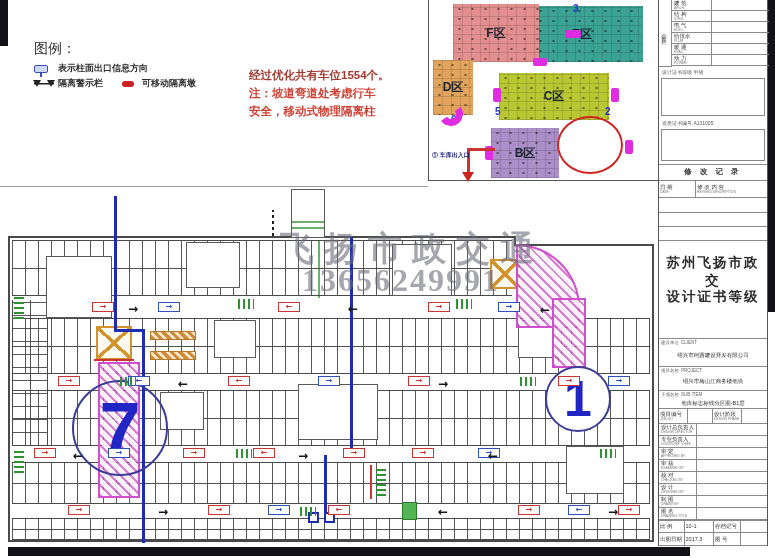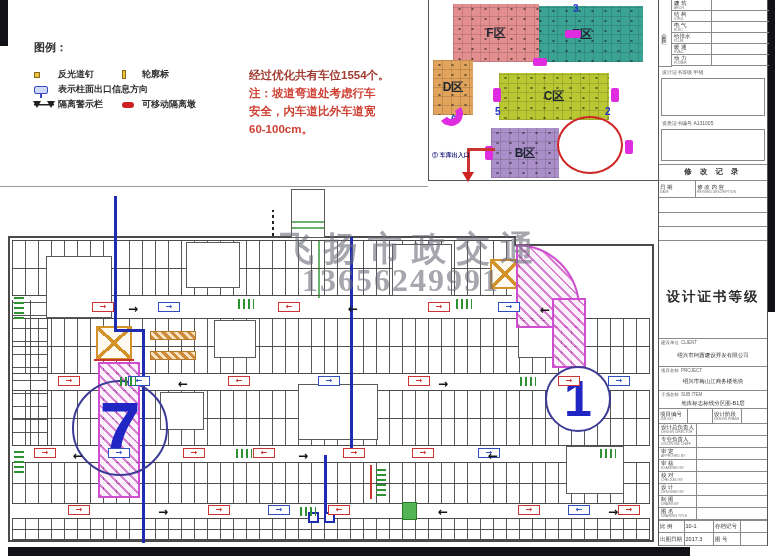--- a/index.html
+++ b/index.html
@@ -46,21 +46,21 @@
      background-image:linear-gradient(to top right,transparent 46%,#d4922a 46% 54%,transparent 54%),
                       linear-gradient(to bottom right,transparent 46%,#d4922a 46% 54%,transparent 54%)}
   .pcircle{position:absolute;border:2px solid #3c3c96;border-radius:50%;display:flex;align-items:center;
      justify-content:center;color:#2026c4;font-weight:bold}
   .bsq{position:absolute;border:2px solid #1f2cb0;background:#fff}
   .wm{position:absolute;color:rgba(106,106,122,.6);font-family:"Liberation Serif",serif;font-weight:bold;
       white-space:nowrap;z-index:40}
 
   
   .legend{position:absolute;left:34px;top:40px;width:218px;color:#2e2e2e}
-  .lg-title{font-size:11px;font-weight:bold;margin-bottom:12px}
+  .lg-title{font-size:14px;font-weight:normal;margin-bottom:3px}
   .lg-row{display:flex;align-items:center;height:15px;font-size:9px;font-weight:bold}
   .lg-ic{width:24px;display:flex;align-items:center}
   .lg-lab1{width:64px}
   .lg-ic2{width:20px;display:flex;align-items:center}
   .ic{display:inline-block}
   .ic-mirror{width:13px;height:9px;background:#e08a30;border-radius:60% 40% 10% 60%;transform:rotate(-25deg)}
   .ic-corner{width:7px;height:7px;border-left:2px solid #222;border-top:2px solid #222}
   .ic-stop{width:14px;height:3px;background:repeating-linear-gradient(90deg,#555 0 5px,transparent 5px 9px)}
   .ic-post{width:7px;height:7px;border-radius:50%;background:#cc2626}
   .ic-bump{width:18px;height:4px;background:repeating-linear-gradient(90deg,#c87830 0 4px,transparent 4px 7px)}
@@ -122,51 +122,40 @@
 
   <div class="blackbar" style="left:0;top:0;width:8px;height:46px"></div>
   <div class="blackbar" style="left:768px;top:0;width:7px;height:312px"></div>
   <div class="blackbar" style="left:8px;top:547px;width:682px;height:9px"></div>
   <div class="faintline" style="left:0;top:186px;width:428px;height:1px"></div>
 
   <div class="legend">
     <div class="lg-title">图例：</div>
     <div class="lg-row">
       <span class="lg-ic">
-          <span class="ic ic-stud"></span>
-        </span>
-      <span class="lg-lab1">反光道钉</span>
-      <span class="lg-ic2">
-          <span class="ic ic-prof"></span>
-        </span>
-      <span>轮廓标</span>
-    </div>
-    <div class="lg-row">
-      <span class="lg-ic">
           <span class="ic ic-exit"></span>
         </span>
       <span>表示柱面出口信息方向</span>
     </div>
     <div class="lg-row">
       <span class="lg-ic">
           <span class="ic ic-rail"></span>
         </span>
       <span class="lg-lab1">隔离警示栏</span>
       <span class="lg-ic2">
           <span class="ic ic-pier" style="width:12px;height:6px;background:#cc2222;border-radius:3px"></span>
         </span>
       <span>可移动隔离墩</span>
     </div>
   </div>
 
   <div class="notes">
     <span class="n1">经过优化共有车位1554个。</span>
     <span class="nr">注：坡道弯道处考虑行车</span>
-    <span class="nr">安全，内车道比外车道宽</span>
-    <span class="nr">60-100cm。</span>
+    <span class="nr">安全，移动式物理隔离柱</span>
   </div>
 
   <div class="km">
     <div class="kz" style="left:92px;top:6px;width:122px;height:56px;background-color:#3ba393">
       <span>E区</span>
       </div>
     <div class="kz" style="left:24px;top:4px;width:86px;height:58px;background-color:#e48f8f">
       <span>F区</span>
       </div>
     <div class="kz" style="left:4px;top:60px;width:40px;height:55px;background-color:#e2a45c">
@@ -365,20 +354,21 @@
         </div>
       <div class="tcell" style="width:72px;border-right:0">
         <span class="cn">修 改 内 容</span>
           <span class="en">REVISED DESCRIPTION</span>
         </div>
     </div>
     <div class="tb-hline" style="top:212px"></div>
     <div class="tb-hline" style="top:226px"></div>
     <div class="tb-hline" style="top:240px"></div>
 
+    <div class="tb-co" style="top:254px">苏州飞扬市政交</div>
     <div class="tb-co" style="top:288px">设计证书等级</div>
 
     <div class="tb-hline" style="top:338px"></div>
     <div class="tb-sech" style="top:340px">
       <span>建设单位</span>
         <span>CLIENT</span>
       </div>
     <div class="tb-secv" style="top:352px">绍兴市柯西建设开发有限公司</div>
 
     <div class="tb-hline" style="top:366px"></div>

